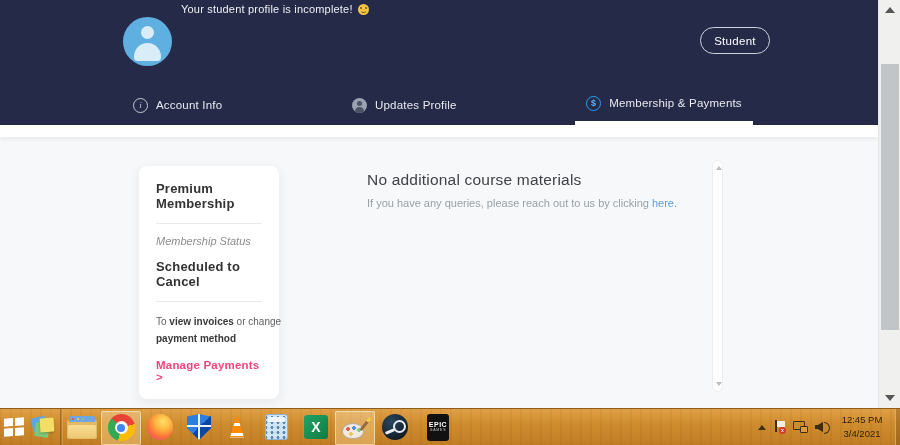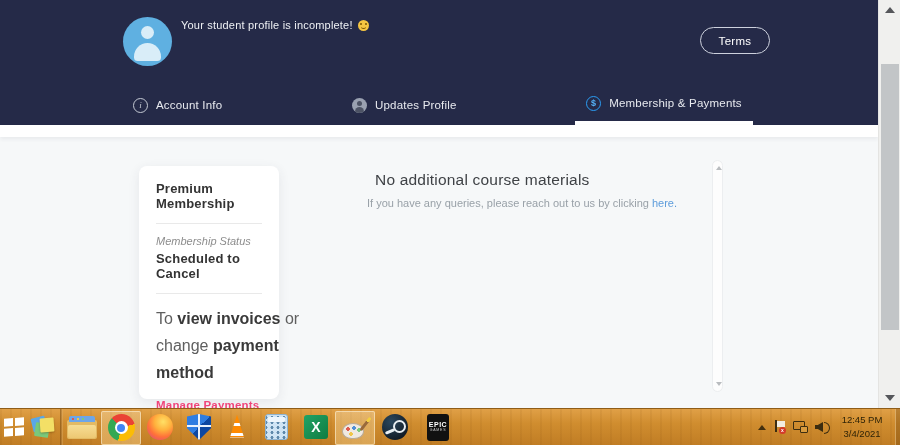--- a/index.html
+++ b/index.html
@@ -10,21 +10,21 @@
   .page { position:absolute; left:0; top:0; width:878px; height:408px; background:#f6f8f9; }
 
   
   .hdr { position:absolute; left:0; top:0; width:878px; height:125px; background:#252a48; }
   .avatar { position:absolute; left:123px; top:17px; width:49px; height:49px; border-radius:50%;
             background:#5fb0e1; overflow:hidden; cursor:pointer; }
   .avatar::before { content:""; position:absolute; left:18px; top:9px; width:13px; height:13px;
             border-radius:50%; background:#d9edf8; }
   .avatar::after { content:""; position:absolute; left:11px; top:26px; width:27px; height:18px;
             border-radius:14px 14px 4px 4px; background:#d9edf8; }
-  .hdr-msg { position:absolute; left:181px; top:19px; font-size:11px; color:#eef0f4; letter-spacing:.2px; display:flex; align-items:center; gap:5px; }
+  .hdr-msg { position:absolute; left:181px; top:3px; font-size:11px; color:#eef0f4; letter-spacing:.2px; display:flex; align-items:center; gap:5px; }
   .emoji-face { width:11px; height:11px; border-radius:50%; background:#f5c542; position:relative; display:inline-block; }
   .emoji-face::before { content:""; position:absolute; left:2px; top:3px; width:2px; height:2px; border-radius:50%; background:#7a5500; box-shadow:5px 0 0 #7a5500; }
   .emoji-face::after { content:""; position:absolute; left:3px; top:6px; width:5px; height:2.5px; border-bottom:1.5px solid #7a5500; border-radius:0 0 5px 5px; }
   .logout-btn { position:absolute; left:700px; top:27px; width:70px; height:27px; border:1.5px solid #cdd1dd;
             border-radius:14px; background:transparent; color:#fff; font-size:11.5px; display:flex;
             align-items:center; justify-content:center; cursor:pointer; letter-spacing:.3px; }
 
   
   .tab { position:absolute; bottom:0; height:40px; display:flex; align-items:center; gap:8px;
          color:#e8eaef; font-size:11.5px; letter-spacing:.2px; cursor:pointer; }
@@ -43,29 +43,29 @@
   .content-topstrip { position:absolute; left:0; top:0; width:100%; height:12px; background:#ffffff;
             box-shadow:0 2px 4px rgba(40,45,70,.07); }
 
   
   .card { position:absolute; left:139px; top:41px; width:140px; height:233px; background:#ffffff;
           border-radius:8px; box-shadow:0 3px 12px rgba(50,55,80,.09); padding:15px 17px; }
   .card-title { font-size:13px; font-weight:bold; color:#333333; letter-spacing:.2px; }
   .card-sub   { font-size:12.5px; color:#787878; margin-top:9px; }
   .card-div   { border:none; border-top:1px solid #e9e9e9; margin:12px 0 11px; }
   .status-lbl { font-size:11px; color:#8d8d8d;font-style:italic; }
-  .status-val { font-size:13px; font-weight:bold; color:#333333; margin-top:4px; letter-spacing:.2px; }
+  .status-val { font-size:13px; font-weight:bold; color:#333333; margin-top:12px; letter-spacing:.2px; }
   .status-note{ font-size:10px; color:#9b9b9b; line-height:1.55; margin-top:6px; width:150px; }
   .green-link { font-size:11.5px; font-weight:bold; color:#35b67f; margin-top:9px; cursor:pointer; letter-spacing:.2px; }
-  .invoice-txt{ font-size:16px; color:#5f5f5f; line-height:1.7; width:150px; }
+  .invoice-txt{ font-size:10px; color:#5f5f5f; line-height:1.7; width:150px; }
   .invoice-txt b { color:#3a3a3a; }
   .pink-link  { font-size:11.5px; font-weight:bold; color:#f0457a; margin-top:12px; cursor:pointer; letter-spacing:.2px; }
 
   
-  .main-head { position:absolute; left:367px; top:46px; font-size:15.5px; color:#3f4246; letter-spacing:.2px;margin-left:8px; }
+  .main-head { position:absolute; left:367px; top:46px; font-size:15.5px; color:#3f4246; letter-spacing:.2px; }
   .main-sub  { position:absolute; left:367px; top:72px; font-size:11px; color:#99a1a8; }
   .here-link { color:#5d9cdb; cursor:pointer;text-align:right; }
 
   
   .inner-sb { position:absolute; left:712px; top:35px; width:11px; height:232px; background:#fdfdfd;
               border:1px solid #eceef0; border-radius:6px; cursor:pointer; }
   .inner-sb .a-up, .inner-sb .a-dn { position:absolute; left:2.5px; width:0; height:0;
               border-left:3px solid transparent; border-right:3px solid transparent; }
   .inner-sb .a-up { top:5px; border-bottom:4px solid #b9bcbf; }
   .inner-sb .a-dn { bottom:5px; border-top:4px solid #b9bcbf; }
@@ -188,21 +188,21 @@
 <div class="stage">
 
   <div class="page">
 
     <div class="hdr">
       <div class="avatar"></div>
       <div class="hdr-msg">
         <span>Your student profile is incomplete!</span>
         <span class="emoji-face"></span>
       </div>
-      <div class="logout-btn">Terms</div>
+      <div class="logout-btn">Student</div>
 
       <div class="tab tab-1">
         <span class="circ-icon info-ic">i</span>
         <span>Account Info</span>
       </div>
       <div class="tab tab-2">
         <span class="circ-icon person-ic"></span>
         <span>Updates Profile</span>
       </div>
       <div class="tab tab-3">

